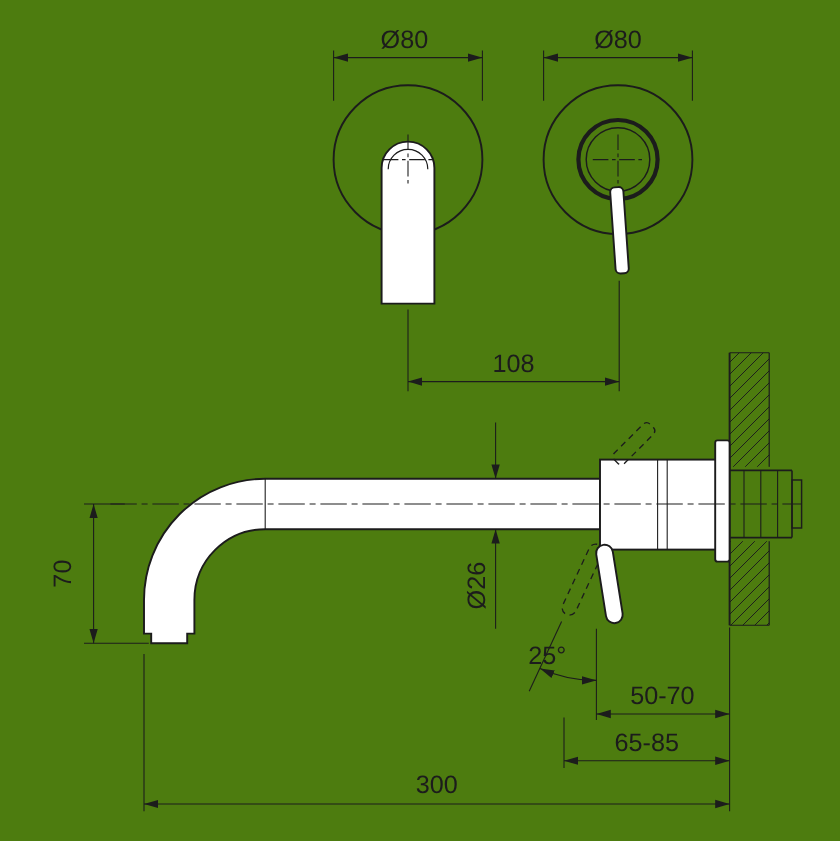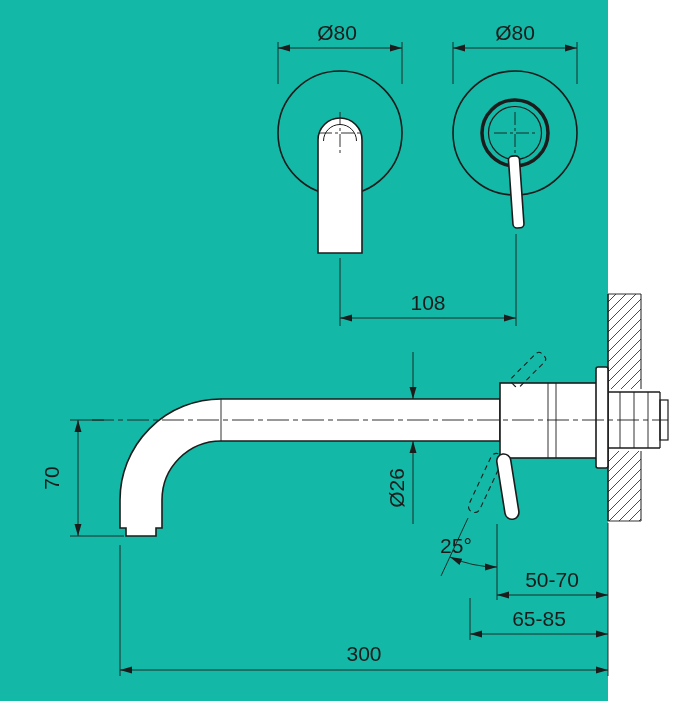--- a/index.html
+++ b/index.html
@@ -4,23 +4,23 @@
 <style>
   html, body {
     margin: 0;
     padding: 0;
     background: #ffffff;
     width: 700px;
     height: 701px;
     font-family: "Liberation Sans", sans-serif;
   }
   .drawing-wrap {
-    width: 608px;
+    width: 700px;
     height: 701px;
-    background: #14b8a6;
+    background: #4d7c0f;
   }
   svg text {
     font-family: "Liberation Sans", sans-serif;
     font-size: 21px;
     fill: #1c1c1c;
     stroke: none;
   }
 </style>
 </head>
 <body>

